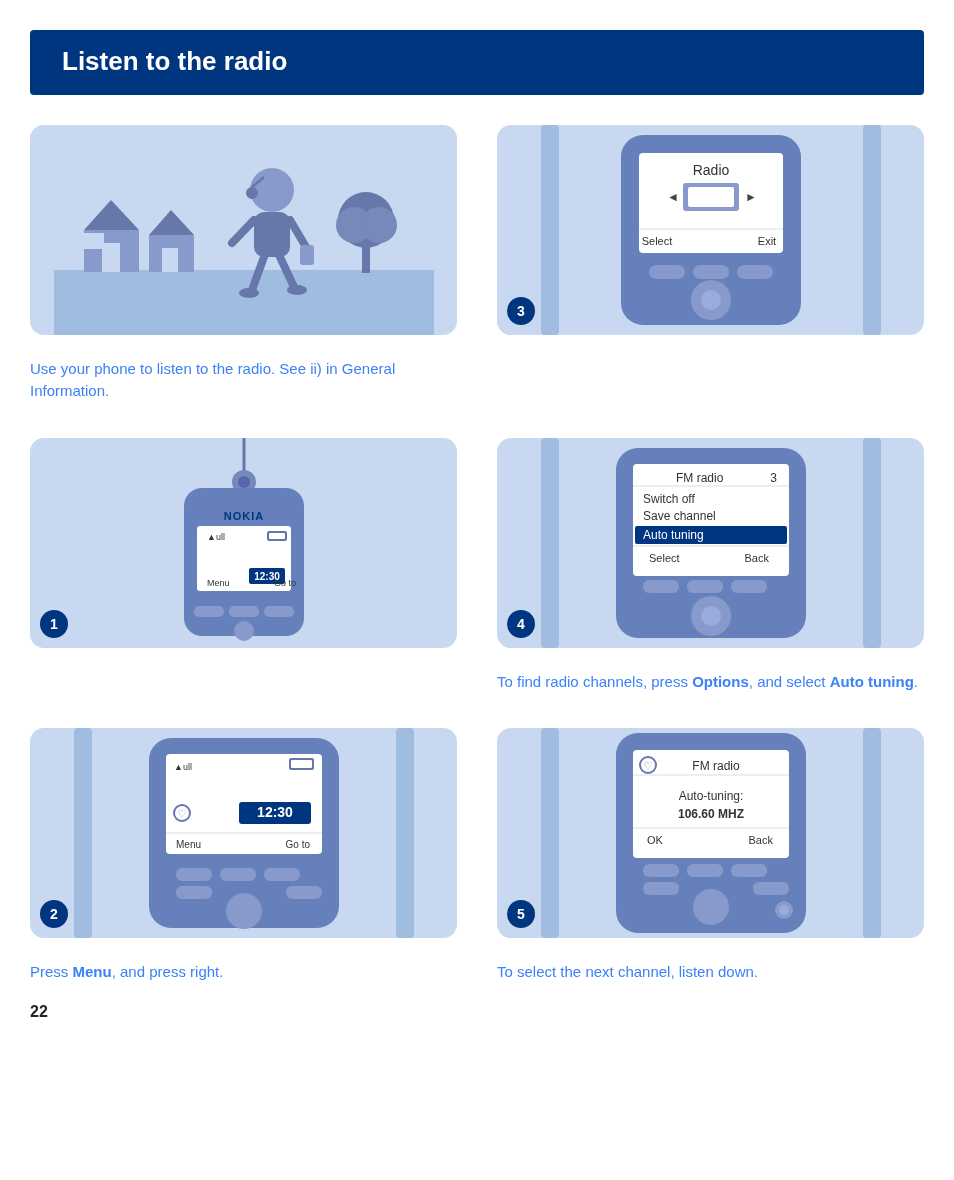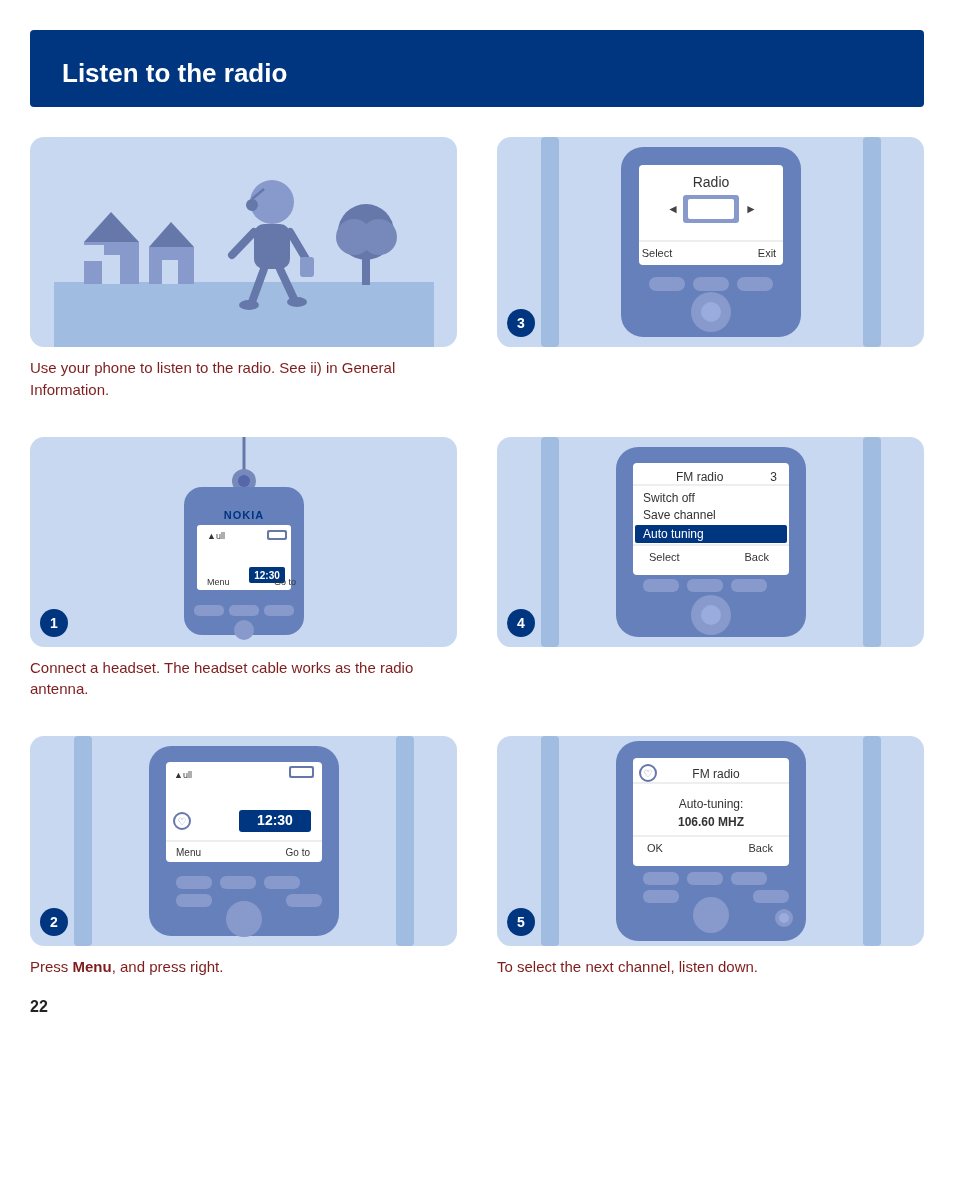--- a/index.html
+++ b/index.html
@@ -7,21 +7,21 @@
       width: 954px;
       min-height: 1180px;
       background: #ffffff;
       font-family: Arial, Helvetica, sans-serif;
       font-size: 15px;
       color: #222;
     }
 
     .page-header {
       background: #003580;
-      padding: 28px 32px 18px 32px;
+      padding: 16px 32px 18px 32px;
       margin: 30px 30px 30px 30px;
       border-radius: 4px;
     }
     .page-header h1 {
       color: #ffffff;
       font-size: 26px;
       font-weight: bold;
     }
 
     .content {
@@ -30,38 +30,38 @@
 
     .grid {
       display: grid;
       grid-template-columns: 1fr 1fr;
       gap: 36px 40px;
     }
 
     .cell {
       display: flex;
       flex-direction: column;
-      gap: 10px;
+      gap: 23px;
     }
 
     .illustration {
       background: #c8d8f0;
       border-radius: 14px;
       width: 100%;
       height: 210px;
       position: relative;
       overflow: hidden;
       display: flex;
       align-items: center;
       justify-content: center;
     }
 
     .caption {
       font-size: 15px;
-      color: #7f1d1d;
+      color: #3b82f6;
       line-height: 1.45;
     }
     .caption b {
       font-weight: bold;
     }
 
     
     .step-badge {
       position: absolute;
       bottom: 10px;
@@ -210,21 +210,20 @@
           <text x="220" y="148" font-size="9" fill="#333" font-family="Arial">Go to</text>
 
           <rect x="140" y="168" width="30" height="11" rx="5" fill="#8899cc"></rect>
           <rect x="175" y="168" width="30" height="11" rx="5" fill="#8899cc"></rect>
           <rect x="210" y="168" width="30" height="11" rx="5" fill="#8899cc"></rect>
 
           <circle cx="190" cy="193" r="10" fill="#8899cc"></circle>
         </svg>
         <div class="step-badge">1</div>
       </div>
-      <div class="caption">Connect a headset. The headset cable works as the radio antenna.</div>
     </div>
 
     <div class="cell">
       <div class="illustration" style="position:relative;">
         <svg width="380" height="210" viewBox="0 0 380 210" xmlns="http://www.w3.org/2000/svg">
           <rect width="380" height="210" fill="#c8d8f0" rx="14"></rect>
 
           <rect x="20" y="0" width="18" height="210" fill="#a0bce0" rx="4"></rect>
 
           <rect x="342" y="0" width="18" height="210" fill="#a0bce0" rx="4"></rect>
@@ -248,20 +247,23 @@
           <text x="248" y="124" text-anchor="end" font-size="11" fill="#333" font-family="Arial">Back</text>
 
           <rect x="122" y="142" width="36" height="13" rx="6" fill="#8899cc"></rect>
           <rect x="166" y="142" width="36" height="13" rx="6" fill="#8899cc"></rect>
           <rect x="210" y="142" width="36" height="13" rx="6" fill="#8899cc"></rect>
 
           <circle cx="190" cy="178" r="20" fill="#8899cc"></circle>
           <circle cx="190" cy="178" r="10" fill="#9aabdd"></circle>
         </svg>
         <div class="step-badge">4</div>
+      </div>
+      <div class="caption">
+        To find radio channels, press <b>Options</b>, and select <b>Auto tuning</b>.
       </div>
     </div>
 
     <div class="cell">
       <div class="illustration" style="position:relative;">
         <svg width="380" height="210" viewBox="0 0 380 210" xmlns="http://www.w3.org/2000/svg">
           <rect width="380" height="210" fill="#c8d8f0" rx="14"></rect>
 
           <rect x="20" y="0" width="18" height="210" fill="#a0bce0" rx="4"></rect>
 

